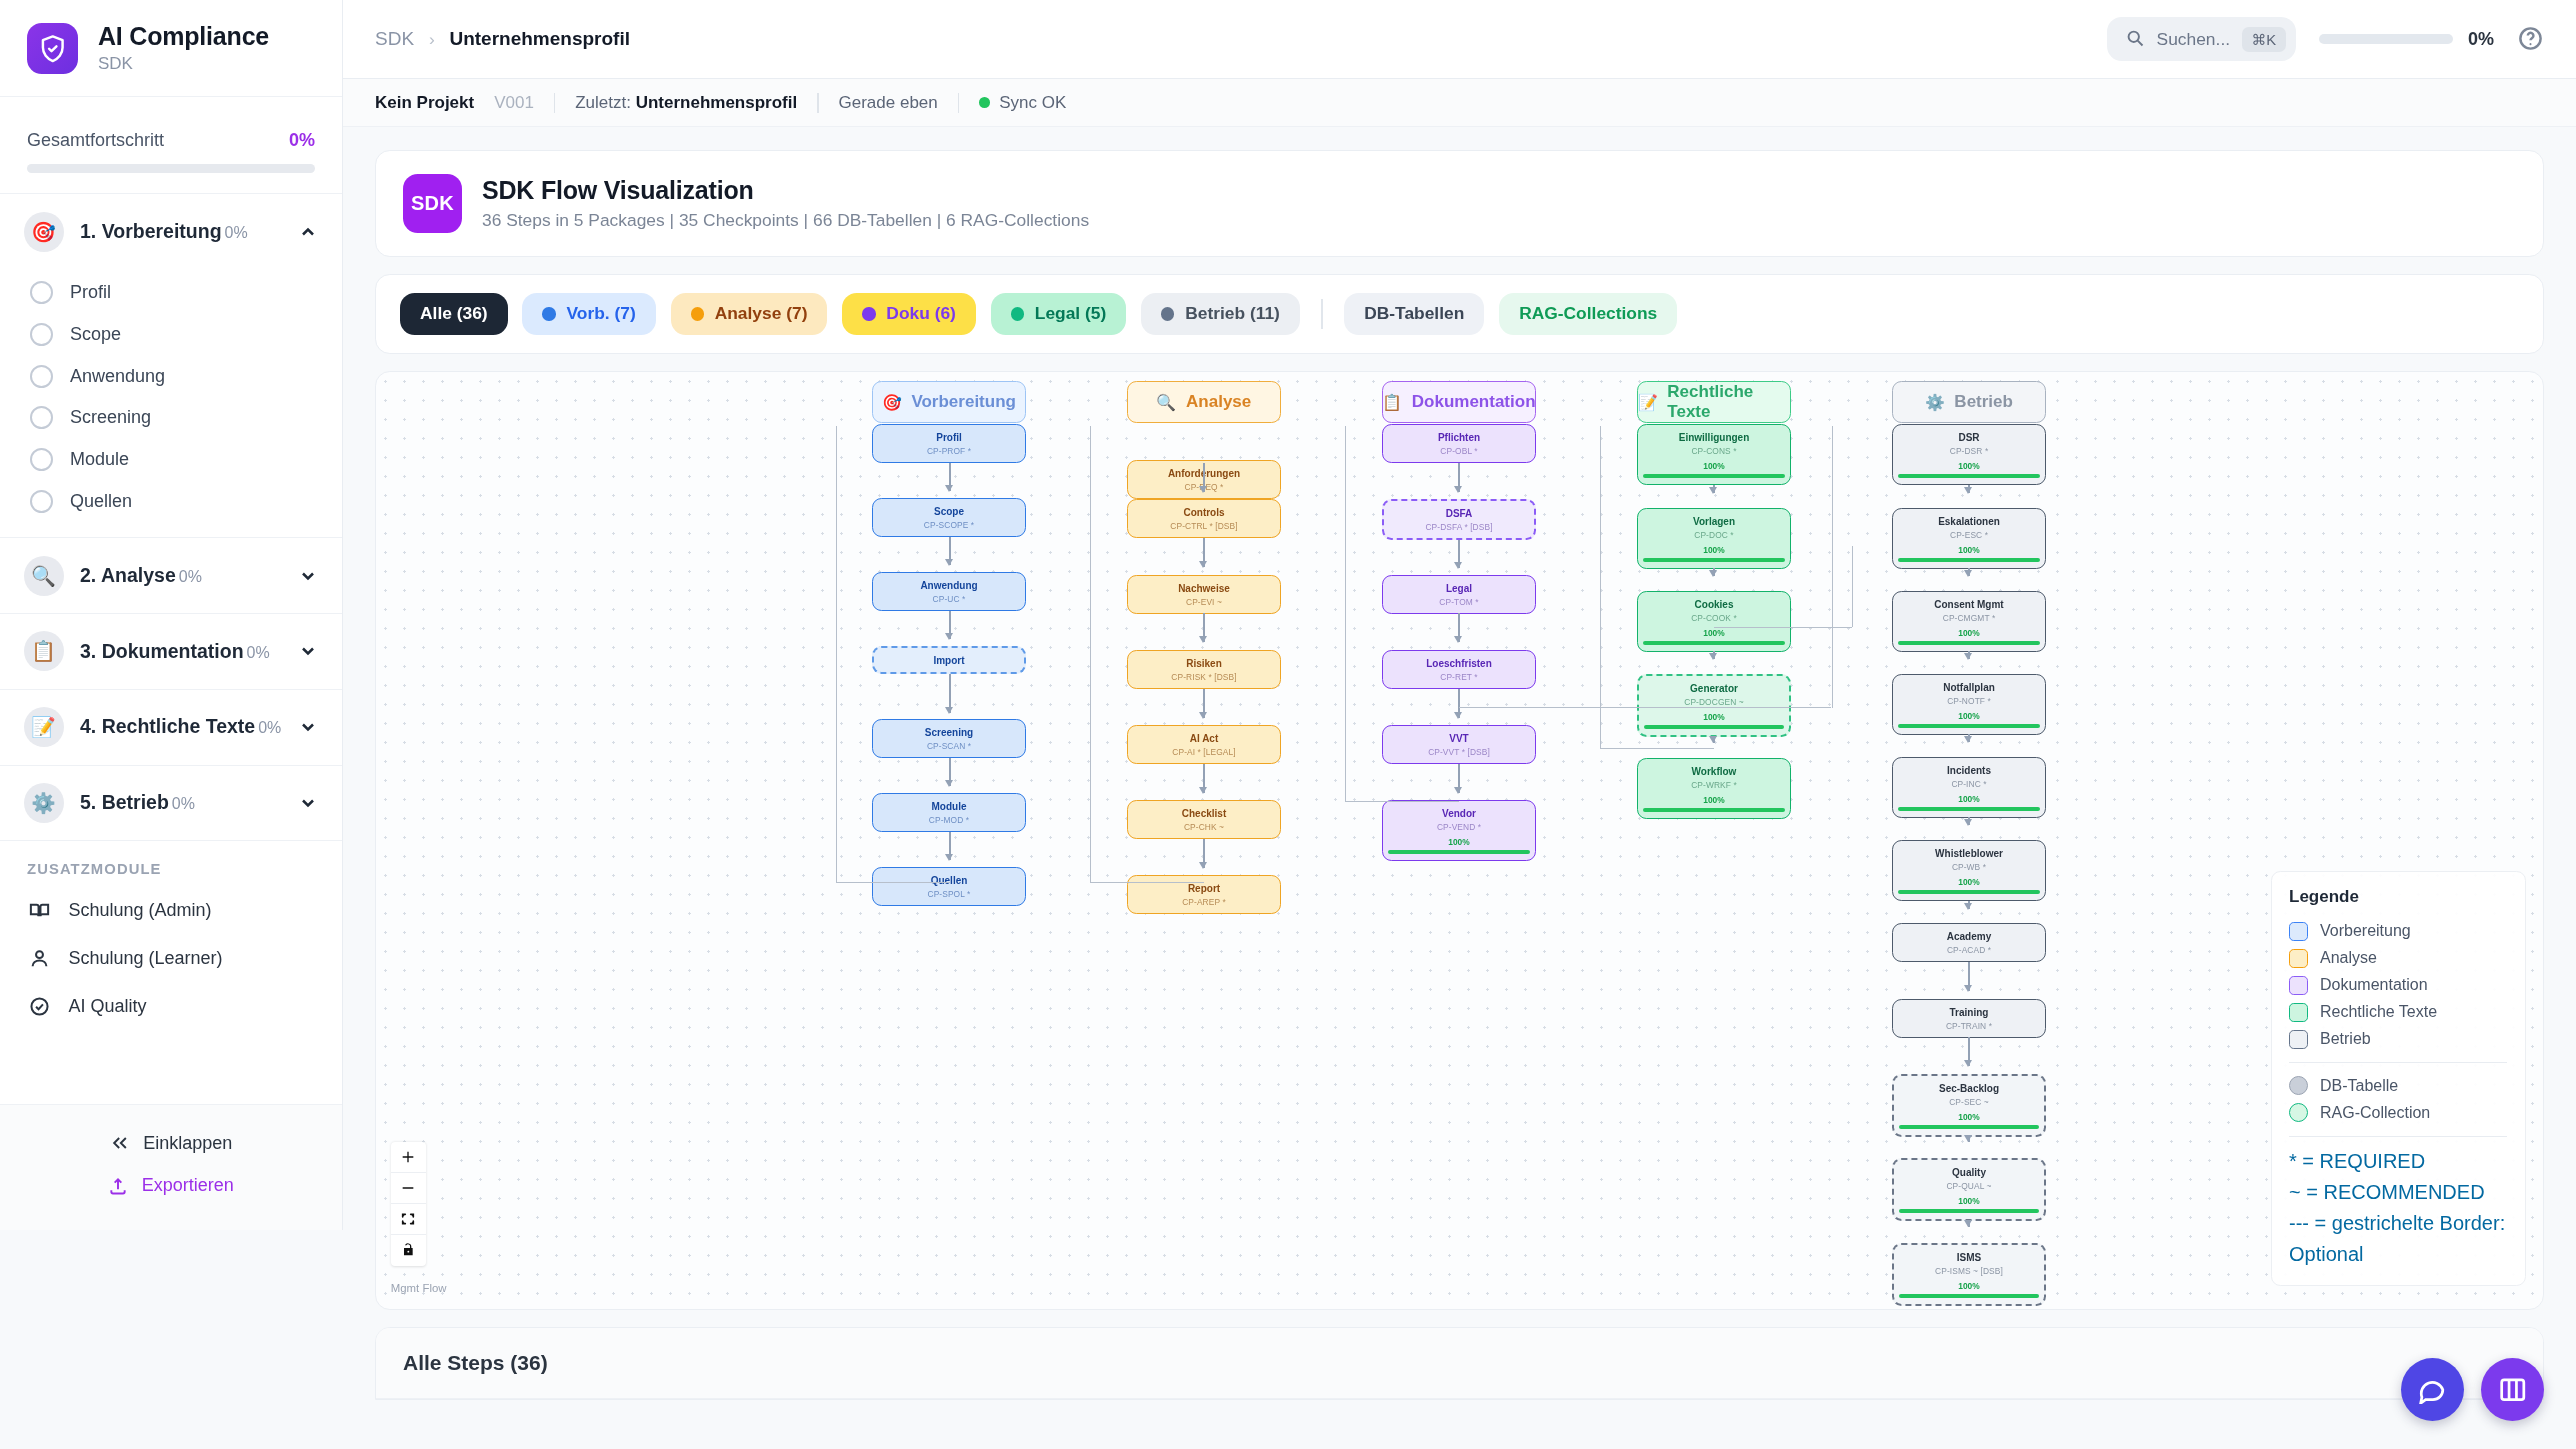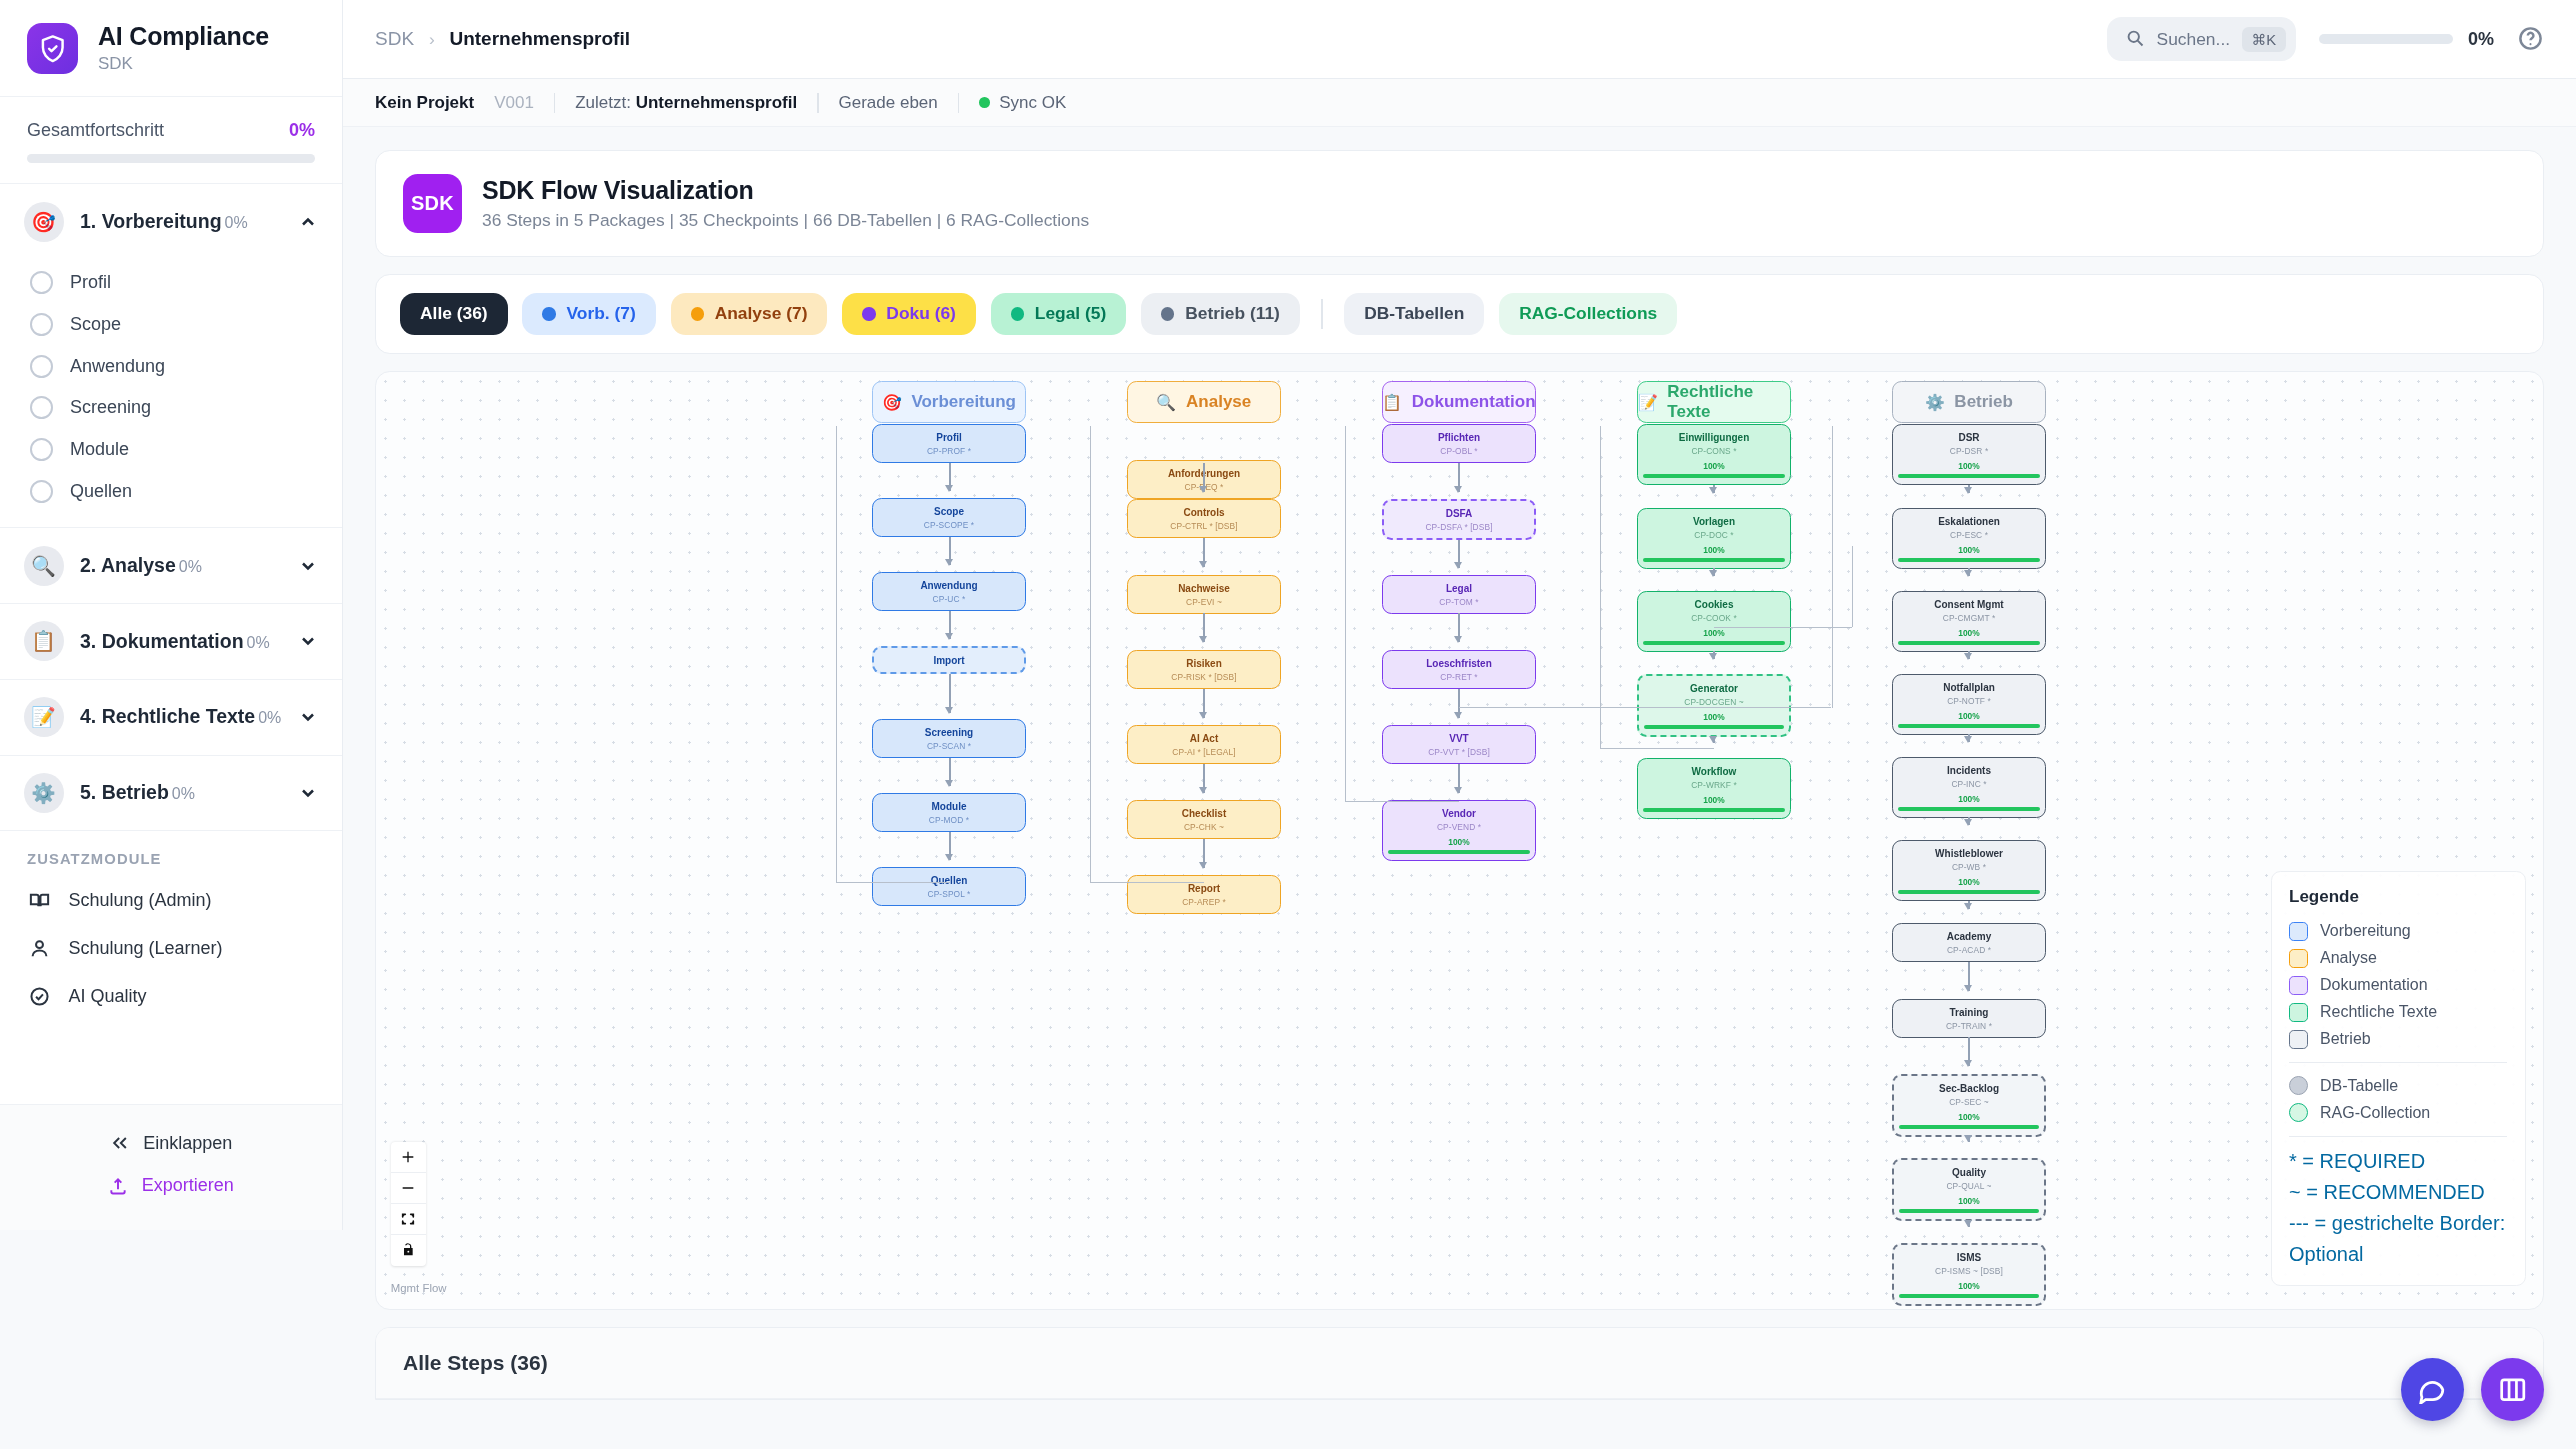--- a/index.html
+++ b/index.html
@@ -20,21 +20,21 @@
   }
   .brand { display: flex; align-items: center; gap: 20px; padding: 23px 27px 21.5px 27px;
            border-bottom: 1.3px solid #eef1f5; }
   .brand-logo { width: 51px; height: 51px; border-radius: 14.8px;
                 background: linear-gradient(135deg,#8b34e8 0%,#6d2fe0 100%);
                 display:flex; align-items:center; justify-content:center; flex:0 0 51px;}
   .brand-logo svg { width: 29.5px; height: 29.5px; }
   .brand-title { font-size: 25px; font-weight: 700; color: #131a27; letter-spacing:-0.2px; line-height:1.1;}
   .brand-sub { font-size: 17px; color: #8a94a6; margin-top: 2.7px; }
 
-  .progress-block { padding: 23px 27px 20px 27px; border-bottom: 1.3px solid #eef1f5; }
+  .progress-block { padding: 33px 27px 20px 27px; border-bottom: 1.3px solid #eef1f5; }
   .progress-row { display:flex; justify-content:space-between; align-items:center; }
   .progress-label { font-size: 18px; color: #4a5567; }
   .progress-pct { font-size: 18px; color: #9b2fe8; font-weight: 700; }
   .progress-track { height: 9.4px; border-radius: 5.4px; background:#e6e9ee; margin-top: 13.4px; }
 
   .phase { border-bottom: 1.3px solid #eef1f5; }
   .phase-head { display:flex; align-items:center; gap:16px; padding: 17.4px 24px; cursor:pointer; }
   .phase-ico { width: 40px; height: 40px; border-radius: 50%; background:#e8eaef;
                display:flex; align-items:center; justify-content:center; font-size: 20px; flex:0 0 40px;}
   .phase-txt { flex:1; }

